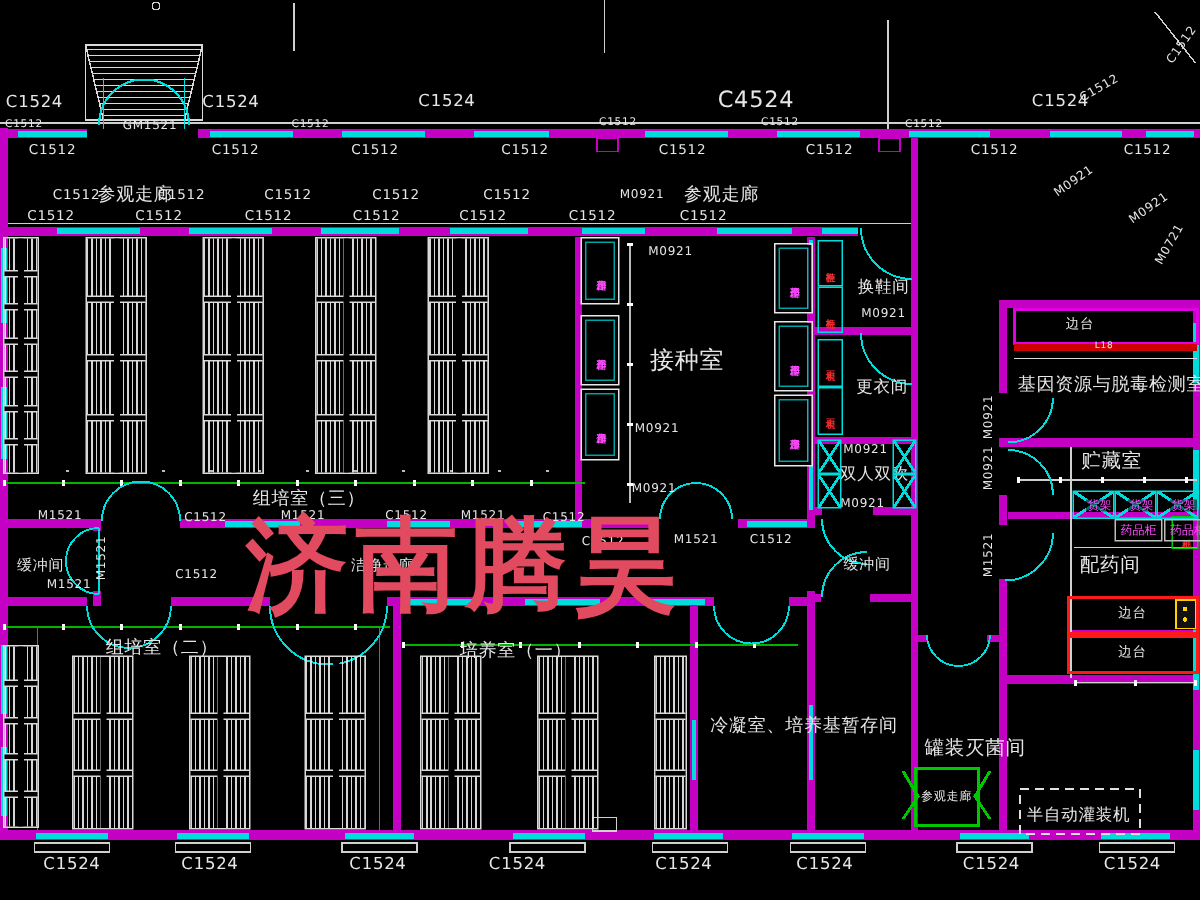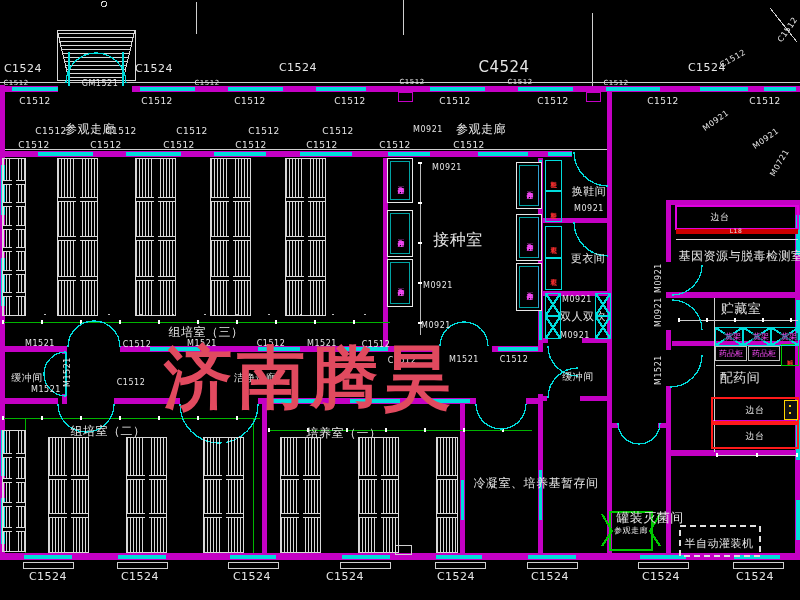--- a/index.html
+++ b/index.html
@@ -21,21 +21,21 @@
   .cab{border:1px solid #00dcdc;}
   .cab span{color:#ff3030;font-size:6.5px;}
   .reagent{border:1.5px solid #00c800;}
   .reagent span{color:#ff3030;font-size:6px;}
   .xbox{position:absolute;box-sizing:border-box;border:1px solid #00dcdc;
     background:linear-gradient(to top right,transparent calc(50% - 1px),#00dcdc calc(50% - 1px) calc(50% + 1px),transparent calc(50% + 1px)),
                linear-gradient(to bottom right,transparent calc(50% - 1px),#00dcdc calc(50% - 1px) calc(50% + 1px),transparent calc(50% + 1px));
     display:flex;align-items:center;justify-content:flex-end;}
   .xbox span{color:#ff4dff;font-size:8px;line-height:1;background:rgba(0,0,0,.55);padding:0 1px;}
   .mcab{position:absolute;box-sizing:border-box;border:1px solid #bdbdbd;
-        display:flex;align-items:center;justify-content:center;}
+        display:flex;align-items:center;justify-content:center;margin-left:28px;}
   .mcab span{color:#ff4dff;font-size:8px;line-height:1;}
   #watermark{position:absolute;left:164px;top:342px;font-size:68px;font-weight:bold;
         color:#e14a5f;letter-spacing:5px;line-height:1.05;}
 </style>
 </head>
 <body>
 
 <div id="stage">
 
 <svg id="plan-svg" width="800" height="600" viewBox="0 0 800 600" shape-rendering="crispEdges">
@@ -308,21 +308,21 @@
       <div class="lbl" style="left: 659px; top: 278px; font-size: 8px; transform: translate(-50%, -50%) rotate(-90deg);">M0921</div>
       <div class="lbl" style="left: 659px; top: 312px; font-size: 8px; transform: translate(-50%, -50%) rotate(-90deg);">M0921</div>
       <div class="lbl" style="left: 659px; top: 370px; font-size: 8px; transform: translate(-50%, -50%) rotate(-90deg);">M1521</div>
       <div class="lbl" style="left: 720px; top: 217px; font-size: 9px; transform: translate(-50%, -50%);">边台</div>
       <div class="lbl" style="left: 736px; top: 231px; font-size: 6px; transform: translate(-50%, -50%);">L18</div>
       <div class="lbl" style="left: 741px; top: 256px; font-size: 12px; transform: translate(-50%, -50%);">基因资源与脱毒检测室</div>
       <div class="lbl" style="left: 741px; top: 308px; font-size: 13px; transform: translate(-50%, -50%);">贮藏室</div>
       <div class="lbl" style="left: 740px; top: 377px; font-size: 13px; transform: translate(-50%, -50%); text-align: right;">配药间</div>
       <div class="lbl" style="left: 755px; top: 410px; font-size: 9px; transform: translate(-50%, -50%);">边台</div>
       <div class="lbl" style="left: 755px; top: 436px; font-size: 9px; transform: translate(-50%, -50%);">边台</div>
-      <div class="lbl" style="left: 650px; top: 517px; font-size: 13px; transform: translate(-50%, -50%);">罐装灭菌间</div>
+      <div class="lbl" style="left: 650px; top: 499px; font-size: 13px; transform: translate(-50%, -50%);">罐装灭菌间</div>
       <div class="lbl" style="left: 631px; top: 531px; font-size: 8px; transform: translate(-50%, -50%);">参观走廊</div>
       <div class="lbl" style="left: 719px; top: 543px; font-size: 11px; transform: translate(-50%, -50%);">半自动灌装机</div>
       <div class="lbl" style="left: 48px; top: 576px; font-size: 11px; transform: translate(-50%, -50%);">C1524</div>
       <div class="lbl" style="left: 140px; top: 576px; font-size: 11px; transform: translate(-50%, -50%);">C1524</div>
       <div class="lbl" style="left: 252px; top: 576px; font-size: 11px; transform: translate(-50%, -50%);">C1524</div>
       <div class="lbl" style="left: 345px; top: 576px; font-size: 11px; transform: translate(-50%, -50%);">C1524</div>
       <div class="lbl" style="left: 456px; top: 576px; font-size: 11px; transform: translate(-50%, -50%);">C1524</div>
       <div class="lbl" style="left: 550px; top: 576px; font-size: 11px; transform: translate(-50%, -50%);">C1524</div>
       <div class="lbl" style="left: 661px; top: 576px; font-size: 11px; transform: translate(-50%, -50%);">C1524</div>
       <div class="lbl" style="left: 755px; top: 576px; font-size: 11px; transform: translate(-50%, -50%);">C1524</div>

